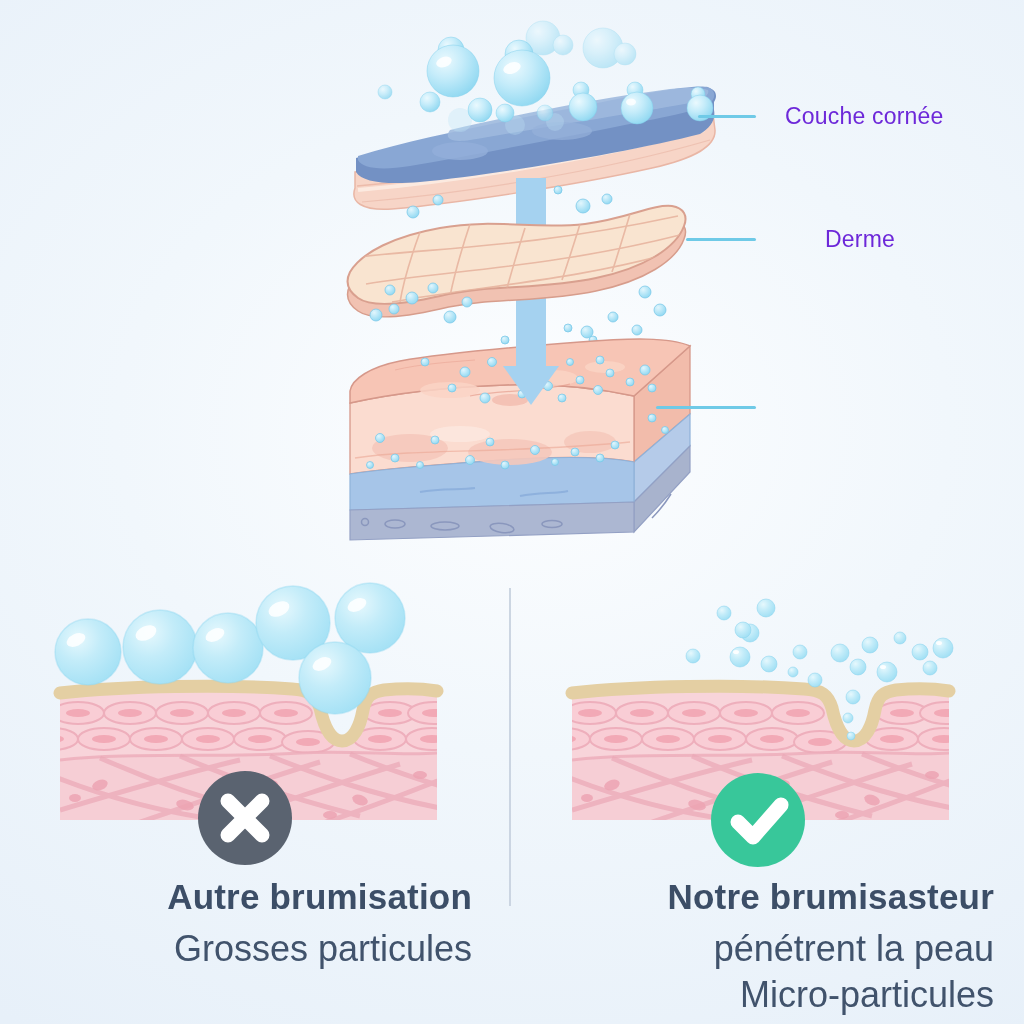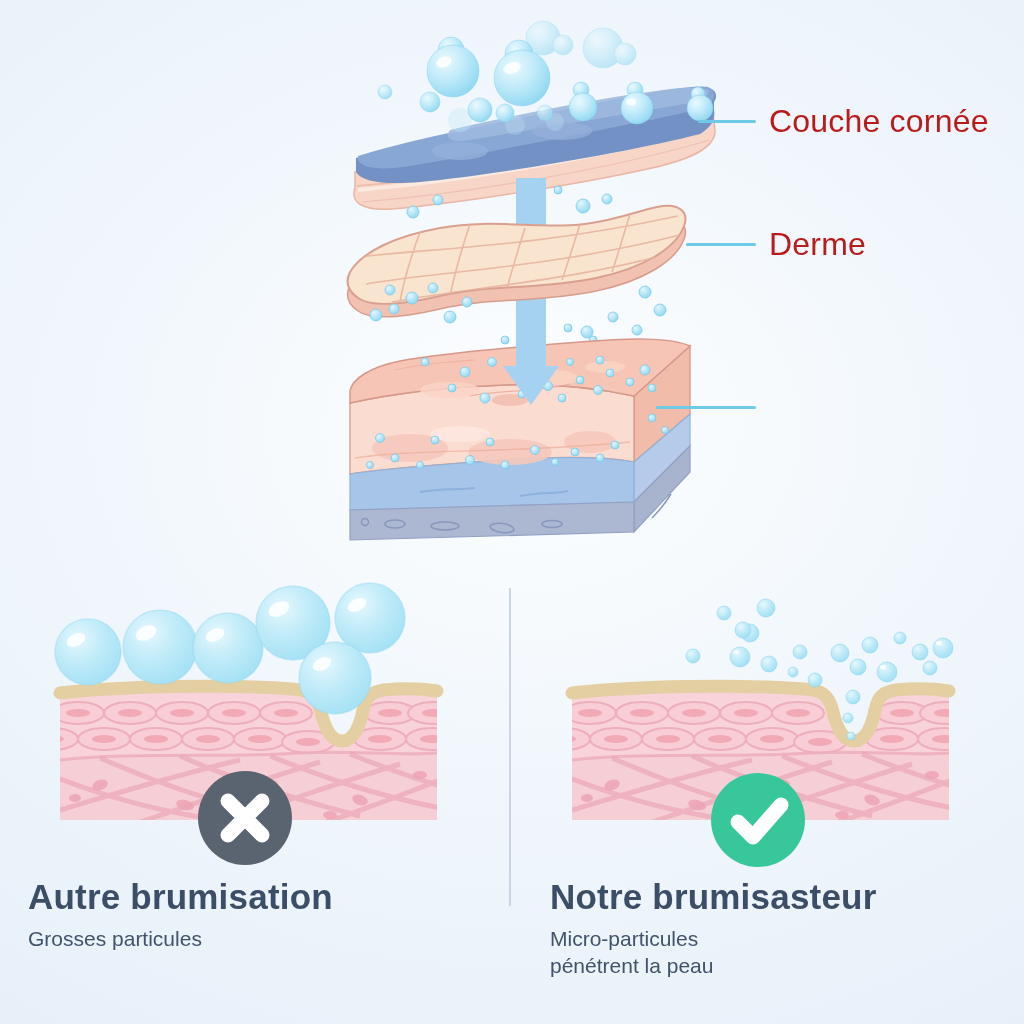--- a/index.html
+++ b/index.html
@@ -6,29 +6,29 @@
   body{
     width:1024px;height:1024px;overflow:hidden;
     font-family:"Liberation Sans", sans-serif;
     background:radial-gradient(90% 70% at 52% 42%, #fdfeff 0%, #f1f7fc 45%, #e7f0f9 100%);
   }
   .scene{position:relative;width:1024px;height:1024px;}
   .abs{position:absolute;}
   
   .layer-label{position:absolute;display:flex;align-items:center;}
   .lline{height:3px;background:#6fcae7;border-radius:2px;margin-right:13px;flex:0 0 auto;}
-  .ltext{font-size:32px;color:#b91c1c;letter-spacing:.2px;white-space:nowrap;}
+  .ltext{font-size:23px;color:#6d28d9;letter-spacing:.2px;white-space:nowrap;margin-left:16px;}
   
   .divider{position:absolute;left:509px;top:588px;width:2px;height:318px;background:#c4cfdd;opacity:.85;}
   
-  .caption{position:absolute;text-align:left;color:#3c4e67;}
+  .caption{position:absolute;text-align:right;color:#3c4e67;}
   #cap-left{left:28px;top:877px;width:444px;}
   #cap-right{left:550px;top:877px;width:444px;}
   .cap-title{font-size:35px;font-weight:700;letter-spacing:.2px;}
-  .cap-sub{margin-top:9px;font-size:21px;line-height:1.27;color:#41536c;font-weight:400;}
+  .cap-sub{margin-top:9px;font-size:36px;line-height:1.27;color:#41536c;font-weight:400;}
 </style>
 </head>
 <body>
 
 <div class="scene">
 
   <svg class="abs" style="left:300px;top:10px;" width="460" height="550" viewBox="0 0 460 550">
     <defs>
       <radialGradient id="tgB" cx="35%" cy="30%" r="75%">
         <stop offset="0" stop-color="#eaf9fe"></stop>
@@ -208,21 +208,21 @@
     <g fill="#a5d2f0">
       <rect x="216" y="322" width="30" height="38"></rect>
       <polygon points="203,356 259,356 231,395"></polygon>
     </g>
   </svg>
 
   <div class="layer-label" id="lbl-cornee" style="left:698px;top:103px;">
     <div class="lline" style="width:58px;"></div>
     <div class="ltext">Couche cornée</div>
   </div>
-  <div class="layer-label" id="lbl-derme" style="left:686px;top:226px;">
+  <div class="layer-label" id="lbl-derme" style="left:686px;top:226px;gap:40px;">
     <div class="lline" style="width:70px;"></div>
     <div class="ltext">Derme</div>
   </div>
   <div class="layer-label" id="lbl-basale" style="left:656px;top:406px;">
     <div class="lline" style="width:100px;"></div>
   </div>
 
   <svg class="abs" style="left:40px;top:580px;" width="440" height="330" viewBox="0 0 440 330">
     <defs>
       <radialGradient id="lpB" cx="35%" cy="30%" r="75%">
@@ -403,18 +403,18 @@
 
   <div class="caption" id="cap-left">
     <div class="cap-title">Autre brumisation</div>
     <div class="cap-sub">
       <div>Grosses particules</div>
     </div>
   </div>
   <div class="caption" id="cap-right">
     <div class="cap-title">Notre brumisasteur</div>
     <div class="cap-sub">
+      <div>pénétrent la peau</div>
       <div>Micro-particules</div>
-      <div>pénétrent la peau</div>
     </div>
   </div>
 
 </div>
 
 </body></html>

